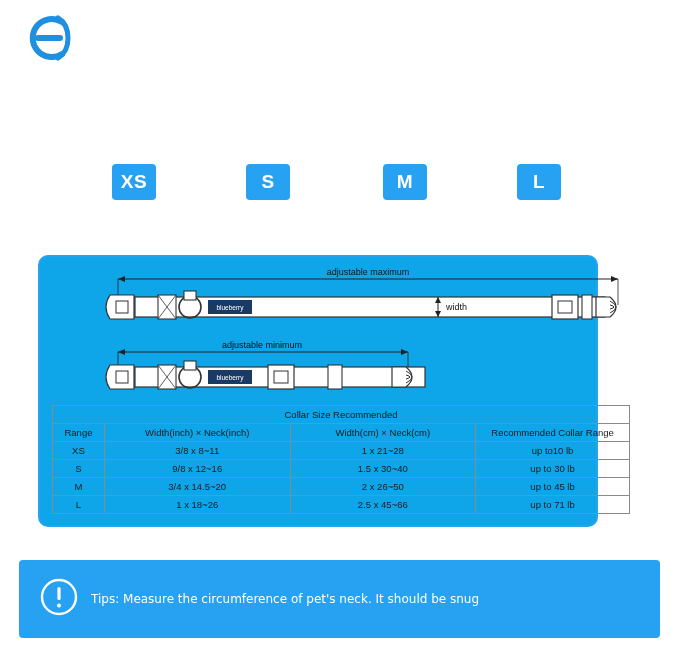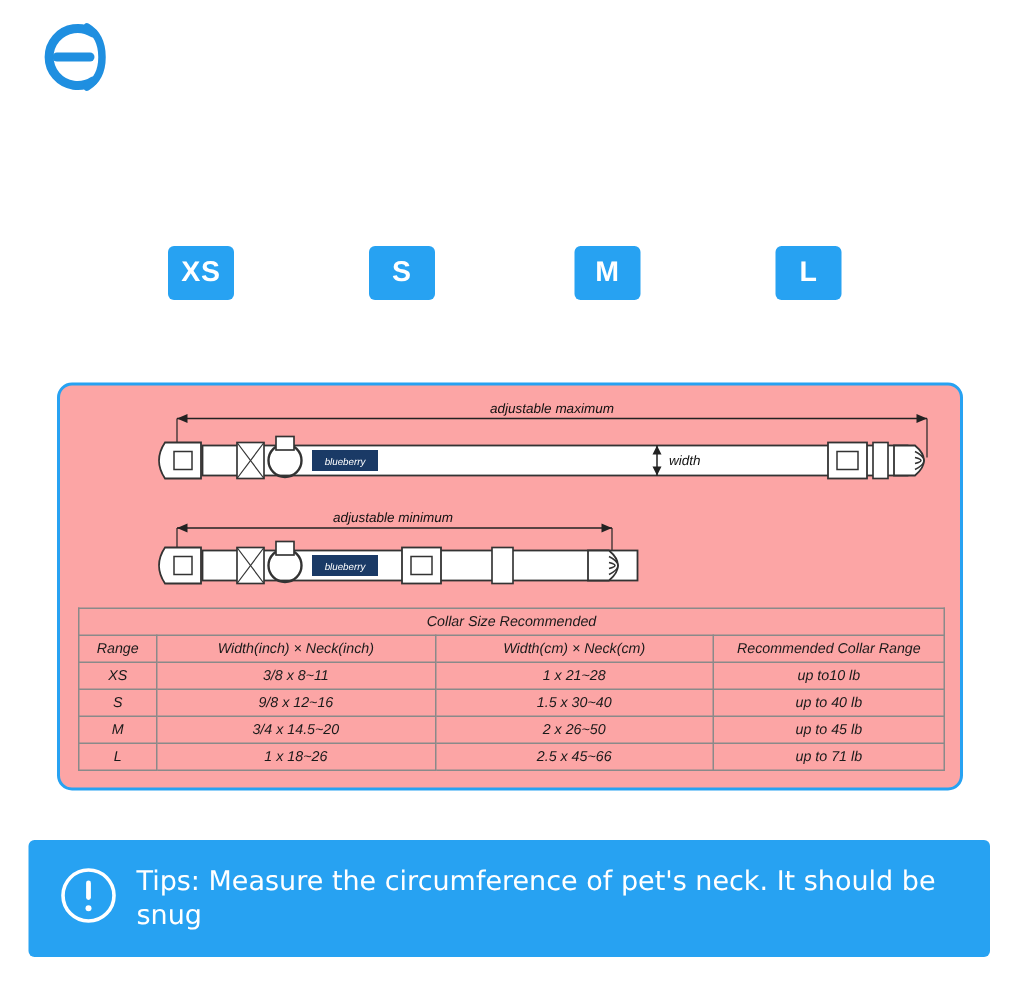--- a/index.html
+++ b/index.html
@@ -47,25 +47,24 @@
     font-weight: bold;
     line-height: 36px;
     text-align: center;
     letter-spacing: .5px;
   }
 
   
   .panel {
     position: absolute;
     left: 38px; top: 255px;
-    width: 604px; height: 272px;
+    width: 560px; height: 272px;
     border: 2px solid #27a2f2;
     border-radius: 10px;
-    background: #fca5a5;
-    font-style: italic;
+    background: #0ea5e9;
   }
   .diagram { position: absolute; left: 0; top: 0; width: 600px; height: 150px; }
 
   
   .tbl-wrap {
     position: absolute;
     left: 12px; top: 148px;
     width: 578px;
   }
   table.size-table {
@@ -97,21 +96,21 @@
     width: 641px; height: 78px;
     background: #27a2f2;
     border-radius: 4px;
     display: flex;
     align-items: center;
     padding: 0 14px;
   }
   .tips-icon { flex: 0 0 auto; margin: 0 12px 0 6px; }
   .tips-text {
     color: #ffffff;
-    font-size: 18px;
+    font-size: 12px;
     line-height: 23px;
     font-family: "DejaVu Sans", sans-serif;
   }
 </style>
 </head>
 <body>
 
 <div class="page">
 
   <div class="logo">
@@ -231,21 +230,21 @@
         <tr>
           <td>XS</td>
           <td>3/8 x 8~11</td>
           <td>1 x 21~28</td>
           <td>up to10 lb</td>
         </tr>
         <tr>
           <td>S</td>
           <td>9/8 x 12~16</td>
           <td>1.5 x 30~40</td>
-          <td>up to 40 lb</td>
+          <td>up to 30 lb</td>
         </tr>
         <tr>
           <td>M</td>
           <td>3/4 x 14.5~20</td>
           <td>2 x 26~50</td>
           <td>up to 45 lb</td>
         </tr>
         <tr>
           <td>L</td>
           <td>1 x 18~26</td>

